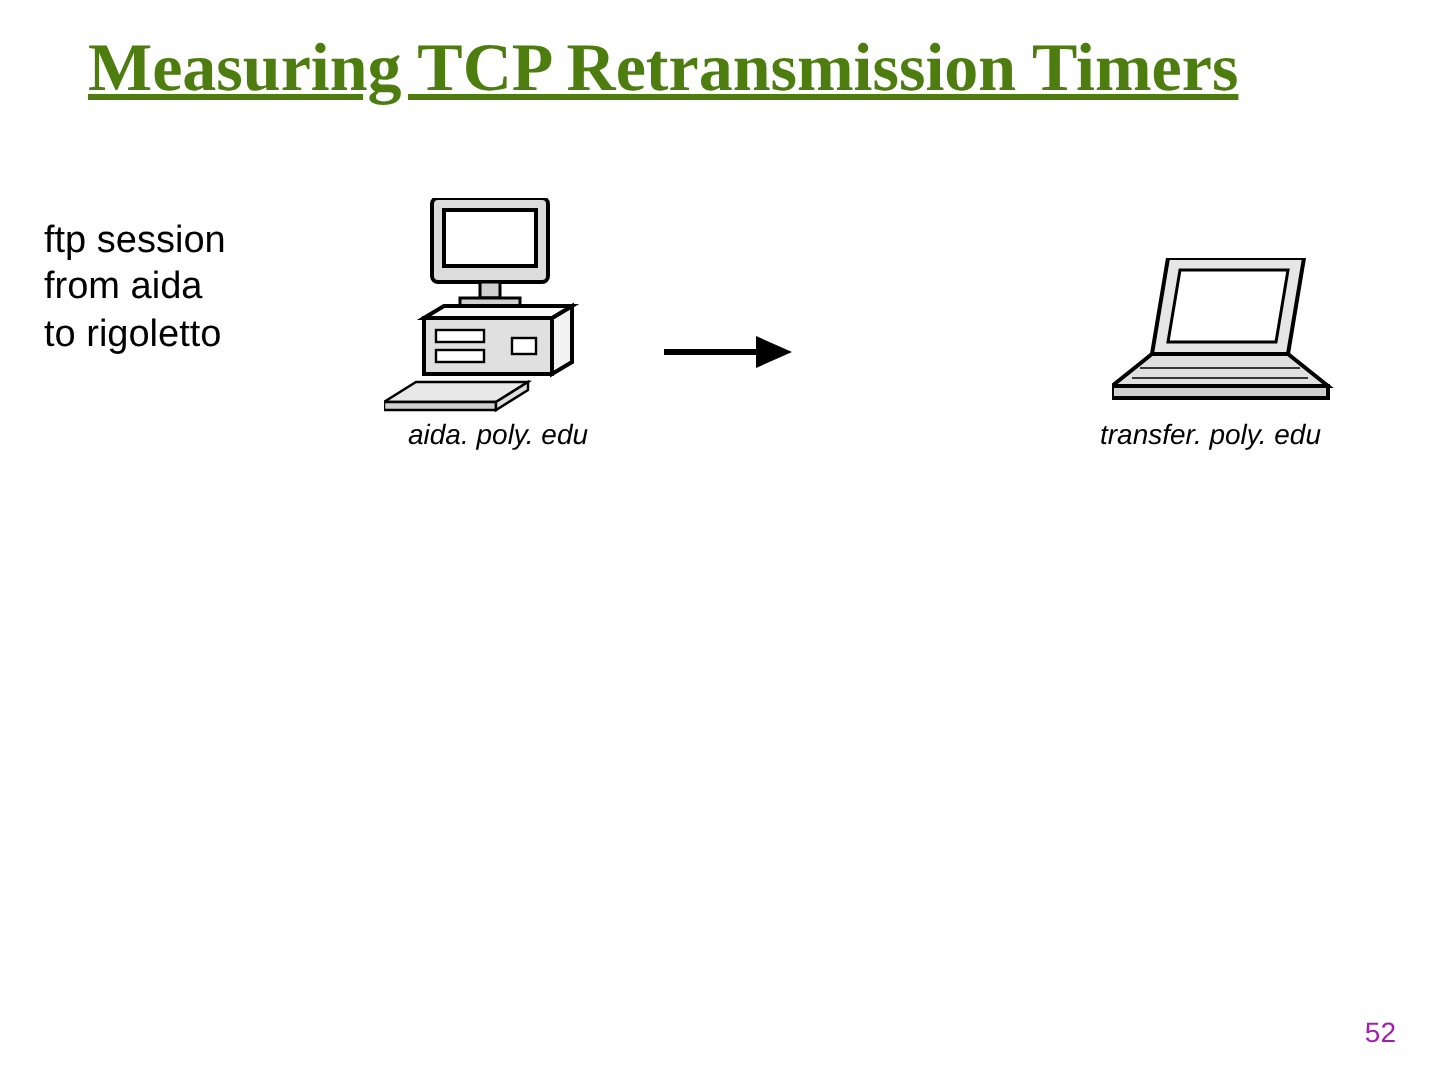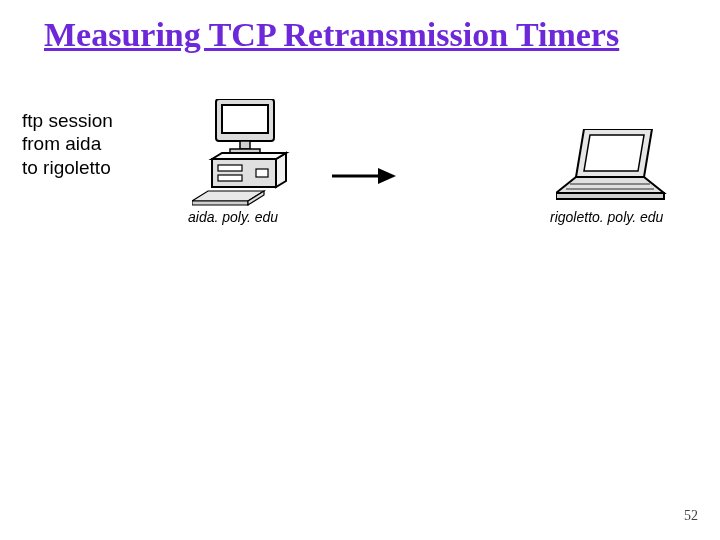--- a/index.html
+++ b/index.html
@@ -7,21 +7,21 @@
     padding: 0;
     width: 720px;
     height: 540px;
     background: #ffffff;
     font-family: Arial, Helvetica, sans-serif;
     position: relative;
     overflow: hidden;
   }
   .title {
     font-family: "Comic Sans MS", "Comic Sans", cursive;
-    color: #6d28d9;
+    color: #4d7c0f;
     text-decoration: underline;
     font-size: 34px;
     font-weight: bold;
     line-height: 1.25;
     margin: 14px 0 10px 44px;
     width: 600px;
   }
   .diagram {
     position: relative;
     width: 720px;
@@ -37,41 +37,40 @@
     color: #000;
   }
   .host-label {
     position: absolute;
     font-size: 14px;
     font-style: italic;
     font-family: Arial, Helvetica, sans-serif;
     color: #000;
     white-space: nowrap;
   }
-  .label-aida { left: 188px; top: 122px; }
+  .label-aida { left: 204px; top: 122px; }
   .label-rigo { left: 550px; top: 122px; }
   .arrow {
     position: absolute;
     left: 330px;
     top: 78px;
   }
   .bullets {
     margin-top: 70px;
     margin-left: 14px;
     font-size: 21px;
     color: #000;
   }
   .bullets p { margin: 0 0 28px 0; }
   .pagenum {
     position: absolute;
     right: 22px;
     bottom: 16px;
     font-size: 14px;
-    color: #404040;
-    font-family: Liberation Serif, serif;
+    color: #a21caf;
   }
   svg { display: block; }
 </style>
 </head>
 <body>
 
 <div class="title">Measuring TCP Retransmission Timers</div>
 
 <div class="diagram">
   <div class="session-text" style="white-space:pre-line;">ftp session
@@ -112,19 +111,19 @@
     <polygon points="34,6 88,6 82,42 28,42" fill="#fff" stroke="#000" stroke-width="1.5"></polygon>
 
     <polygon points="0,64 20,48 88,48 108,64" fill="#e0e0e0" stroke="#000" stroke-width="2"></polygon>
     <polygon points="0,64 108,64 108,70 0,70" fill="#cfcfcf" stroke="#000" stroke-width="2"></polygon>
 
     <line x1="14" y1="55" x2="94" y2="55" stroke="#000" stroke-width="0.8"></line>
     <line x1="10" y1="60" x2="98" y2="60" stroke="#000" stroke-width="0.8"></line>
   </svg>
 
   <div class="host-label label-aida">aida. poly. edu</div>
-  <div class="host-label label-rigo">rigoletto. poly. edu</div>
+  <div class="host-label label-rigo">transfer. poly. edu</div>
 </div>
 
 <div class="bullets">
 </div>
 
 <div class="pagenum">52</div>
 
 </body></html>

